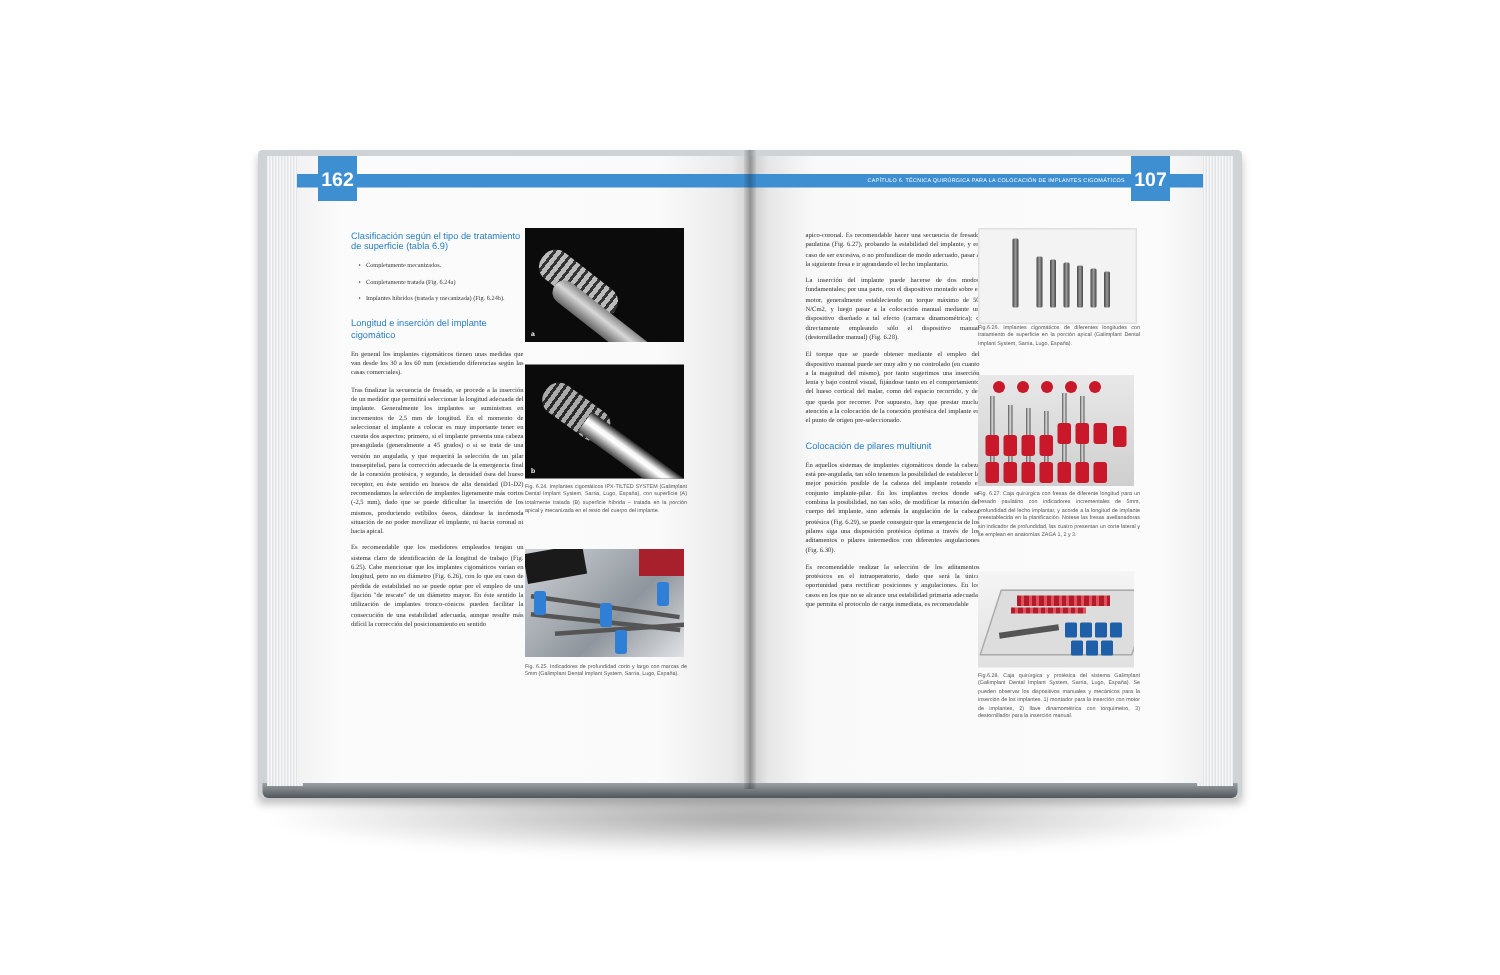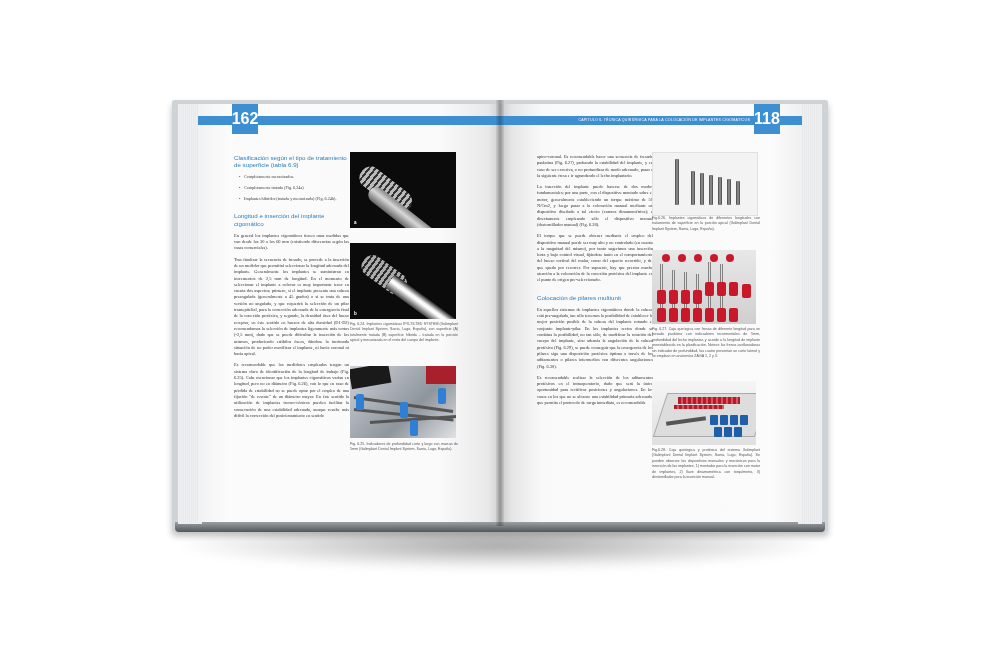--- a/index.html
+++ b/index.html
@@ -55,22 +55,22 @@
   }
 
   
   .band {
     position:absolute; top:12px; height:9px; background:#3d8fd1;
   }
   .page-left .band { left:-30px; right:0; }
   .page-right .band { left:0; right:-30px; }
   .page-num-tab {
     position:absolute; top:0; width:26px; height:30px; background:#3d8fd1;
-    color:#fff; font-weight:bold; font-size:16px;
-    display:flex; align-items:center; justify-content:center;margin-left:20px;
+    color:#fff; font-weight:bold; font-size:13px;
+    display:flex; align-items:center; justify-content:center;
   }
   .page-left .page-num-tab { left:14px; }
   .page-right .page-num-tab { right:22px; }
   .chapter-title {
     position:absolute; top:12px; right:52px; height:9px; line-height:9px;
     font-size:3.6px; color:#ffffff; letter-spacing:0.2px; text-transform:uppercase; white-space:nowrap;
   }
 
   .col { position:absolute; font-family:"Liberation Serif", serif; color:#2e2e2e; }
   .col p { margin:0 0 5px 0; font-size:4.4px; line-height:6.3px; text-align:justify; }
@@ -181,21 +181,21 @@
       <div class="tool-blue" style="left:50px; top:36px;"></div>
       <div class="tool-blue" style="left:88px; top:22px;"></div>
       <div class="tool-blue" style="left:60px; top:54px;"></div>
     </div>
     <div class="caption" style="left:152px; top:338px; width:108px;">Fig. 6.25. Indicadores de profundidad corto y largo con marcas de 5mm (Galimplant Dental Implant System, Sarria, Lugo, España).</div>
   </div>
 
   <div class="page page-right">
     <div class="band"></div>
     <div class="chapter-title">Capítulo 6. Técnica quirúrgica para la colocación de implantes cigomáticos</div>
-    <div class="page-num-tab">118</div>
+    <div class="page-num-tab">107</div>
 
     <div class="col" style="left:37px; top:50px; width:116px;">
       <p>apico-coronal. Es recomendable hacer una secuencia de fresado paulatina (Fig. 6.27), probando la estabilidad del implante, y en caso de ser excesiva, o no profundizar de modo adecuado, pasar a la siguiente fresa e ir agrandando el lecho implantario.</p>
       <p>La inserción del implante puede hacerse de dos modos fundamentales; por una parte, con el dispositivo montado sobre el motor, generalmente estableciendo un torque máximo de 50 N/Cm2, y luego pasar a la colocación manual mediante un dispositivo diseñado a tal efecto (carraca dinamométrica); o directamente empleando sólo el dispositivo manual (destornillador manual) (Fig. 6.28).</p>
       <p>El torque que se puede obtener mediante el empleo del dispositivo manual puede ser muy alto y no controlado (en cuanto a la magnitud del mismo), por tanto sugerimos una inserción lenta y bajo control visual, fijándose tanto en el comportamiento del hueso cortical del malar, como del espacio recorrido, y del que queda por recorrer. Por supuesto, hay que prestar mucha atención a la colocación de la conexión protésica del implante en el punto de origen pre-seleccionado.</p>
       <h3 style="margin-top:10px;">Colocación de pilares multiunit</h3>
       <p>En aquellos sistemas de implantes cigomáticos donde la cabeza está pre-angulada, tan sólo tenemos la posibilidad de establecer la mejor posición posible de la cabeza del implante rotando el conjunto implante-pilar. En los implantes rectos donde se combina la posibilidad, no tan sólo, de modificar la rotación del cuerpo del implante, sino además la angulación de la cabeza protésica (Fig. 6.29), se puede conseguir que la emergencia de los pilares siga una disposición protésica óptima a través de los aditamentos o pilares intermedios con diferentes angulaciones (Fig. 6.30).</p>
       <p>Es recomendable realizar la selección de los aditamentos protésicos en el intraoperatorio, dado que será la única oportunidad para rectificar posiciones y angulaciones. En los casos en los que no se alcance una estabilidad primaria adecuada, que permita el protocolo de carga inmediata, es recomendable</p>
     </div>
 

